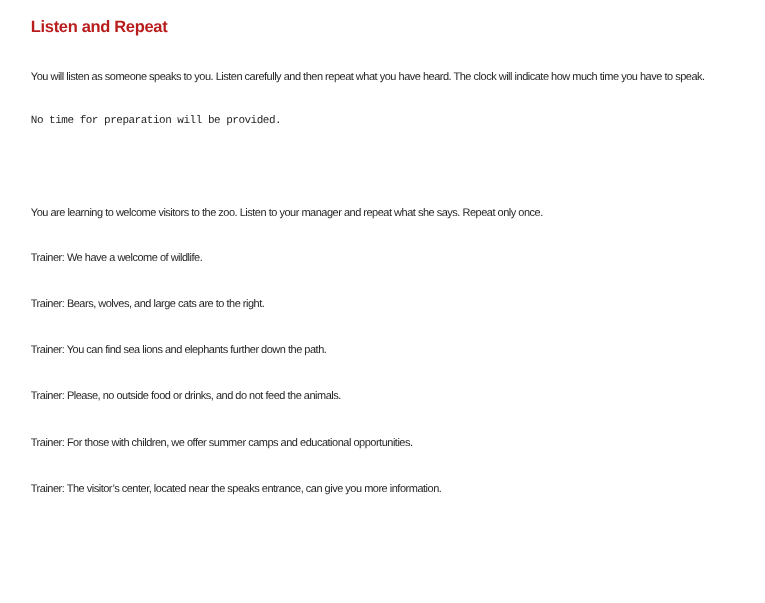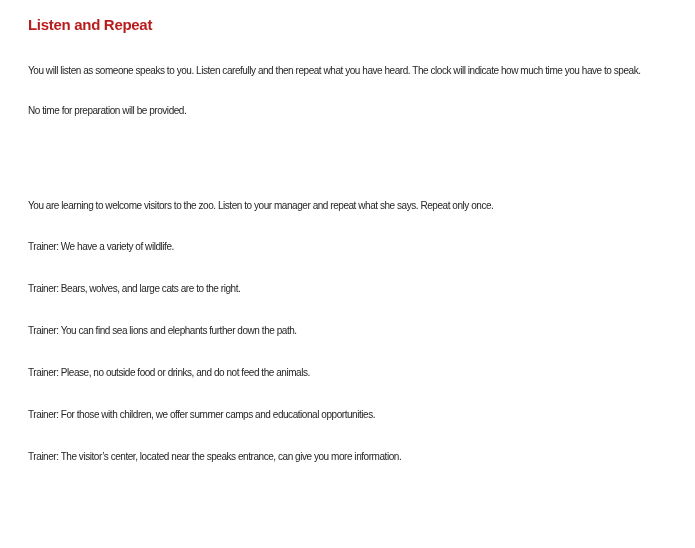--- a/index.html
+++ b/index.html
@@ -26,21 +26,21 @@
     letter-spacing: -0.3px;
     margin: 0 0 27px 0;
   }
   .para {
     font-size: 10px;
     line-height: 22px;
     letter-spacing: -0.45px;
     margin: 0 0 20px 0;
   }
   .para.instruction-1 { margin-bottom: 18px; }
-  .para.instruction-2 { margin-bottom: 12px; }
+  .para.instruction-2 { margin-bottom: 0; font-family: Liberation Mono, monospace; }
   .big-gap {
     height: 61px;
   }
   .para.scenario { margin-bottom: 19px; }
   .para.trainer-line { margin-bottom: 20px; }
 </style>
 </head>
 <body>
 
 <div class="page">
@@ -50,21 +50,21 @@
   <div>
     <p class="para instruction-1">You will listen as someone speaks to you. Listen carefully and then repeat what you have heard. The clock will indicate how much time you have to speak.</p>
     <p class="para instruction-2">No time for preparation will be provided.</p>
   </div>
 
   <div class="big-gap"></div>
 
   <p class="para scenario">You are learning to welcome visitors to the zoo. Listen to your manager and repeat what she says. Repeat only once.</p>
 
   <div>
-    <p class="para trainer-line">Trainer: We have a variety of wildlife.</p>
+    <p class="para trainer-line">Trainer: We have a welcome of wildlife.</p>
     <p class="para trainer-line">Trainer: Bears, wolves, and large cats are to the right.</p>
     <p class="para trainer-line">Trainer: You can find sea lions and elephants further down the path.</p>
     <p class="para trainer-line">Trainer: Please, no outside food or drinks, and do not feed the animals.</p>
     <p class="para trainer-line">Trainer: For those with children, we offer summer camps and educational opportunities.</p>
     <p class="para trainer-line">Trainer: The visitor’s center, located near the speaks entrance, can give you more information.</p>
   </div>
 
 </div>
 
 </body></html>

